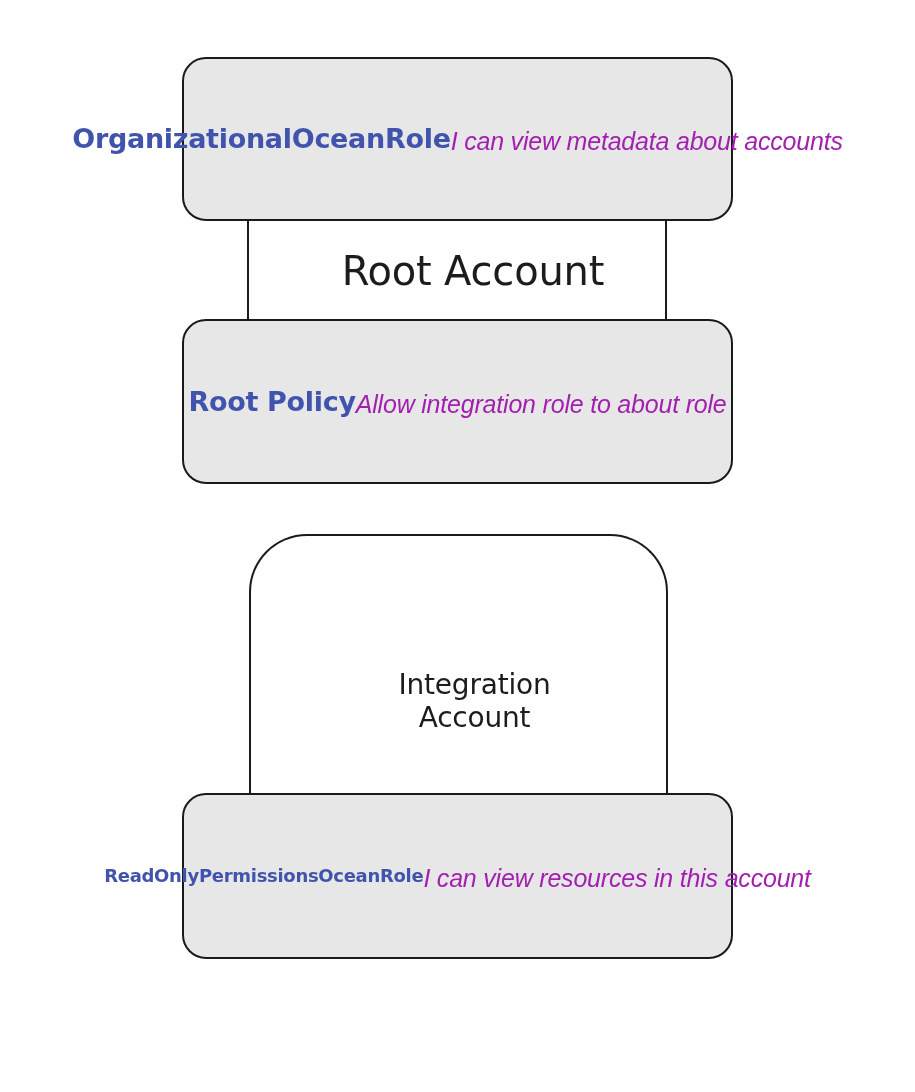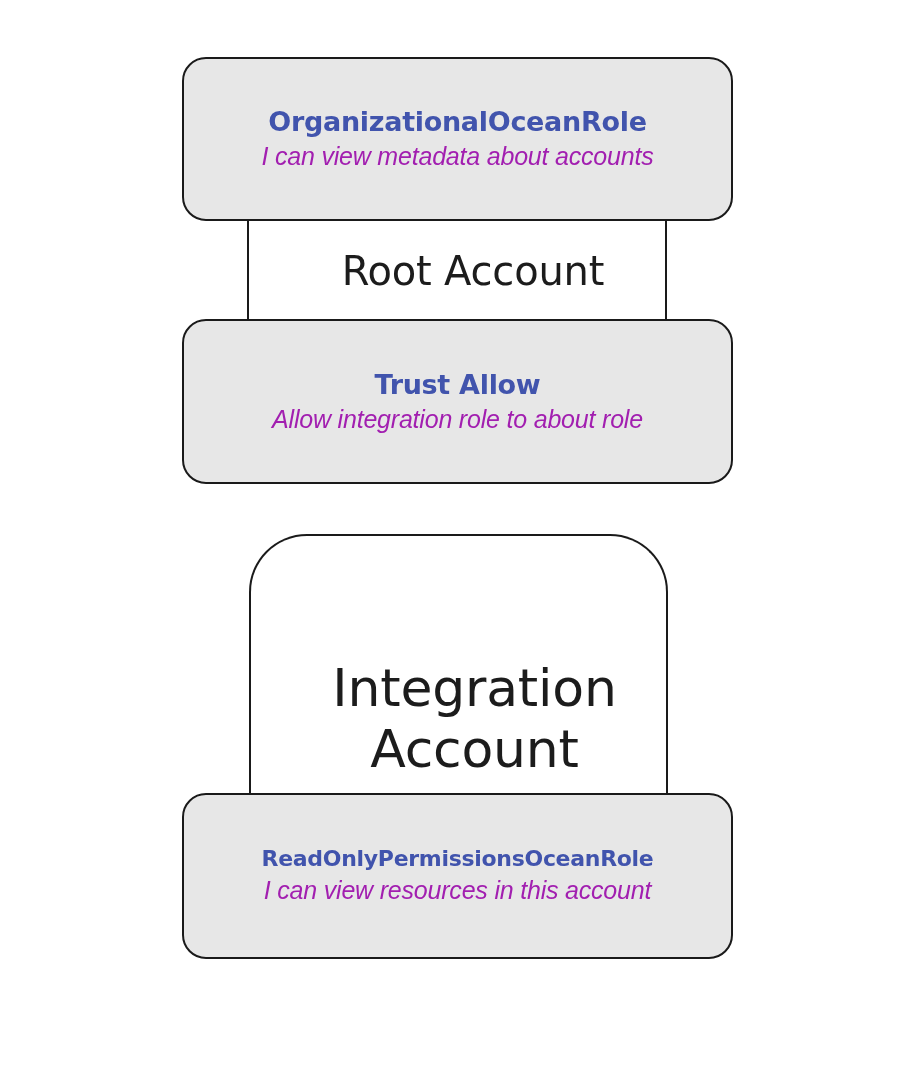--- a/index.html
+++ b/index.html
@@ -56,35 +56,35 @@
     letter-spacing: -0.2px;
     line-height: 1.18;
     white-space: pre-line;
     padding-left: 16px;
   }
   #root-account-label {
     top: 28px;
     font-size: 40px;
   }
   #integration-account-label {
-    top: 122px;
-    font-size: 52px;
+    top: 132px;
+    font-size: 28px;
   }
 
   
   .role-card {
     position: absolute;
     box-sizing: border-box;
     left: 182px;
     width: 551px;
     background: #e7e7e7;
     border: 2.2px solid #1a1a1a;
     border-radius: 24px;
     display: flex;
-    flex-direction: column;
+    flex-direction: row;
     align-items: center;
     justify-content: center;
     z-index: 5;
   }
   #org-role-card   { top: 57px;  height: 164px; }
   #trust-policy-card { top: 319px; height: 165px; }
   #readonly-role-card { top: 793px; height: 166px; }
 
   .role-title {
     font-family: "DejaVu Sans", sans-serif;
@@ -101,21 +101,21 @@
     font-style: italic;
     font-weight: 400;
     font-size: 25px;
     color: #a21fb0;
     text-align: center;
     line-height: 1.1;
     margin-top: 6px;
     letter-spacing: -0.2px;
     white-space: nowrap;
   }
-  #readonly-role-card .role-title { font-size: 22px; }
+  #readonly-role-card .role-title { font-size: 18px; }
   #readonly-role-card .role-desc  { font-size: 25px; }
 </style>
 </head>
 <body>
 
 <div id="diagram">
 
   <div class="account-box" id="root-account-box">
     <div class="account-label" id="root-account-label">Root Account</div>
   </div>
@@ -124,21 +124,21 @@
     <div class="account-label" id="integration-account-label">Integration
 Account</div>
   </div>
 
   <div class="role-card" id="org-role-card">
     <div class="role-title">OrganizationalOceanRole</div>
     <div class="role-desc">I can view metadata about accounts</div>
   </div>
 
   <div class="role-card" id="trust-policy-card">
-    <div class="role-title">Trust Allow</div>
+    <div class="role-title">Root Policy</div>
     <div class="role-desc">Allow integration role to about role</div>
   </div>
 
   <div class="role-card" id="readonly-role-card">
     <div class="role-title">ReadOnlyPermissionsOceanRole</div>
     <div class="role-desc">I can view resources in this account</div>
   </div>
 
 </div>
 

